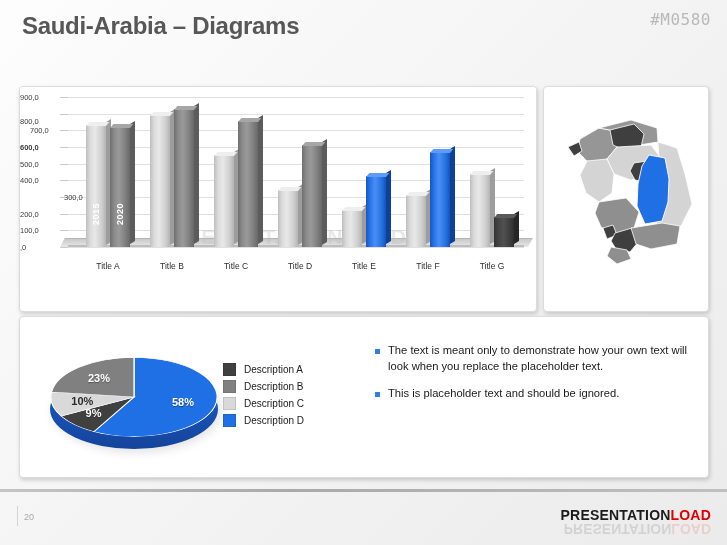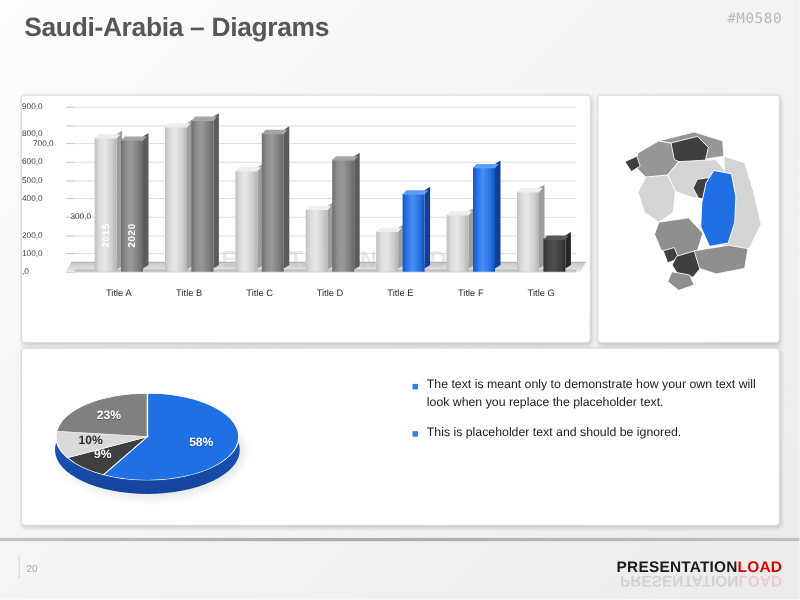--- a/index.html
+++ b/index.html
@@ -11,21 +11,21 @@
   }
 
   
   #page-title {
     position:absolute; left:22px; top:12px;
     font-size:24px; font-weight:bold; color:#575757;
     letter-spacing:-0.3px;
   }
   #doc-id {
     position:absolute; right:16px; top:10px;
-    font-size:13px; color:#b9b9b9; letter-spacing:0.5px;
+    font-size:16px; color:#b9b9b9; letter-spacing:0.5px;
     font-family:"DejaVu Sans Mono", monospace;
   }
 
   
   .panel {
     position:absolute; background:#fff;
     border:1px solid #dcdcdc; border-radius:4px;
     box-shadow:1px 2px 4px rgba(0,0,0,.18);
   }
   #chart-panel { left:19px; top:86px; width:518px; height:226px; overflow:hidden; }
@@ -192,21 +192,21 @@
         <div class="axis-tick" style="top: 126.667px;"></div>
         <div class="gridline" style="top: 143.333px;"></div>
         <div class="axis-tick" style="top: 143.333px;"></div>
         <div class="gridline" style="top: 160px;"></div>
         <div class="axis-tick" style="top: 160px;"></div>
       </div>
     <div id="yticks">
         <div class="ytick" style="top: 10px; left: 0px; width: 44px;">900,0</div>
         <div class="ytick" style="top: 34px; left: 0px; width: 44px;">800,0</div>
         <div class="ytick" style="top: 43.3333px; left: 10px; width: 44px;">700,0</div>
-        <div class="ytick" style="top: 60px; left: 0px; width: 44px;">600,0</div>
+        <div class="ytick" style="top: 60px; left: 0px; width: 44px; font-weight: bold;">600,0</div>
         <div class="ytick" style="top: 76.6667px; left: 0px; width: 44px;">500,0</div>
         <div class="ytick" style="top: 93.3333px; left: 0px; width: 44px;">400,0</div>
         <div class="ytick" style="top: 110px; left: 0px; width: 44px; margin-left: 44px;">300,0</div>
         <div class="ytick" style="top: 126.667px; left: 0px; width: 44px;">200,0</div>
         <div class="ytick" style="top: 143.333px; left: 0px; width: 44px;">100,0</div>
         <div class="ytick" style="top: 160px; left: 0px; width: 44px;">,0</div>
       </div>
     <div id="floor"></div>
     <div id="floor-flat"></div>
     <div id="plot"></div>
@@ -347,20 +347,38 @@
       </svg>
     </div>
     <div id="pie-labels">
         <div class="pie-pct" style="left: 41.5421px; top: 68.3609px;">9%</div>
         <div class="pie-pct" style="left: 43.9033px; top: 32.5833px;">23%</div>
         <div class="pie-pct" style="left: 27.3541px; top: 55.6006px; color: rgb(43, 43, 43); text-shadow: none;">10%</div>
         <div class="pie-pct" style="left: 127.939px; top: 57.1058px;">58%</div>
       </div>
   </div>
 
+  <div id="pie-legend">
+      <div class="legend-row">
+        <div class="sw" style="background:#404040"></div>
+        <span class="lbl">Description A</span>
+      </div>
+      <div class="legend-row">
+        <div class="sw" style="background:#808080"></div>
+        <span class="lbl">Description B</span>
+      </div>
+      <div class="legend-row">
+        <div class="sw" style="background:#d9d9d9"></div>
+        <span class="lbl">Description C</span>
+      </div>
+      <div class="legend-row">
+        <div class="sw" style="background:#1f6fe5"></div>
+        <span class="lbl">Description D</span>
+      </div>
+    </div>
 
   <div id="bullets">
       <div class="bullet">
         <div class="bdot"></div>
         <div class="btxt">The text is meant only to demonstrate how your own text will look when you replace the placeholder text.</div>
       </div>
       <div class="bullet">
         <div class="bdot"></div>
         <div class="btxt">This is placeholder text and should be ignored.</div>
       </div>

